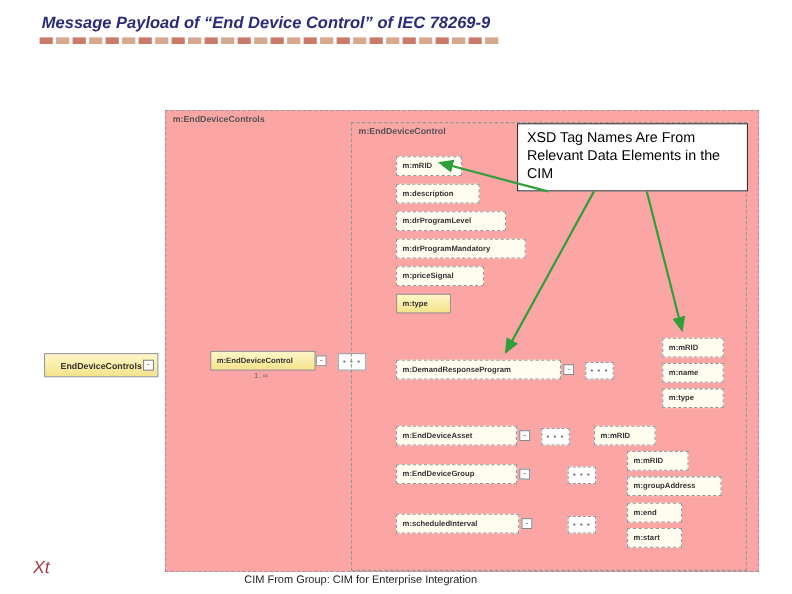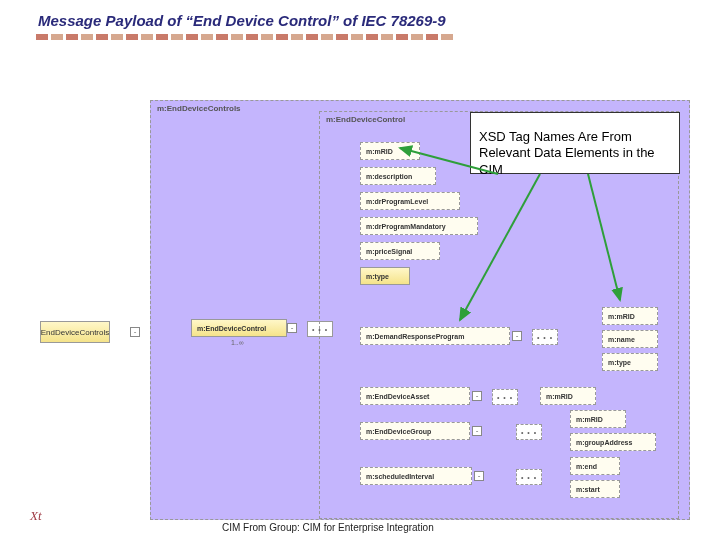--- a/index.html
+++ b/index.html
@@ -32,21 +32,21 @@
   }
   .dash { width: 12px; height: 6px; background: #c97a6a; }
   .dash.alt { background: #d6a88f; }
   .outer-frame {
     position: absolute;
     left: 150px;
     top: 100px;
     width: 540px;
     height: 420px;
     border: 1px dashed #999;
-    background: #c4b5fd;
+    background: #fca5a5;
   }
   .outer-label {
     position: absolute;
     left: 6px; top: 3px;
     font-size: 8px;
     font-weight: bold;
     color: #555;
   }
   .inner-frame {
     position: absolute;
@@ -60,26 +60,26 @@
     position: absolute;
     left: 6px; top: 3px;
     font-size: 8px;
     font-weight: bold;
     color: #555;
   }
   .root-box {
     position: absolute;
     left: 40px;
     top: 321px;
-    width: 70px;
+    width: 104px;
     height: 22px;
     background: linear-gradient(#fff7c8, #f5e38a);
     border: 1px solid #999;
     font-size: 8px;
-    font-weight: normal;
+    font-weight: bold;
     display: flex;
     align-items: center;
     justify-content: center;
     color: #333;
   }
   .seq {
     position: absolute;
     width: 26px;
     height: 16px;
     border: 1px solid #999;
@@ -121,38 +121,38 @@
   }
   .callout {
     position: absolute;
     left: 470px;
     top: 112px;
     width: 210px;
     height: 62px;
     background: #fff;
     border: 1px solid #333;
     font-size: 13px;
-    padding: 16px 8px;
+    padding: 4px 8px;
     line-height: 1.25;
   }
   .footer {
     position: absolute;
     left: 222px;
     top: 522px;
     font-size: 10px;
     color: #222;
   }
   .logo {
     position: absolute;
     left: 30px;
     top: 508px;
-    font-size: 13px;
+    font-size: 16px;
     font-style: italic;
     color: #a03c46;
-    font-family: Liberation Serif, serif;
+    font-family: Liberation Sans, sans-serif;
   }
   svg.arrows {
     position: absolute;
     left: 0; top: 0;
     width: 720px; height: 540px;
     pointer-events: none;
   }
   .mult {
     position: absolute;
     font-size: 7px;

